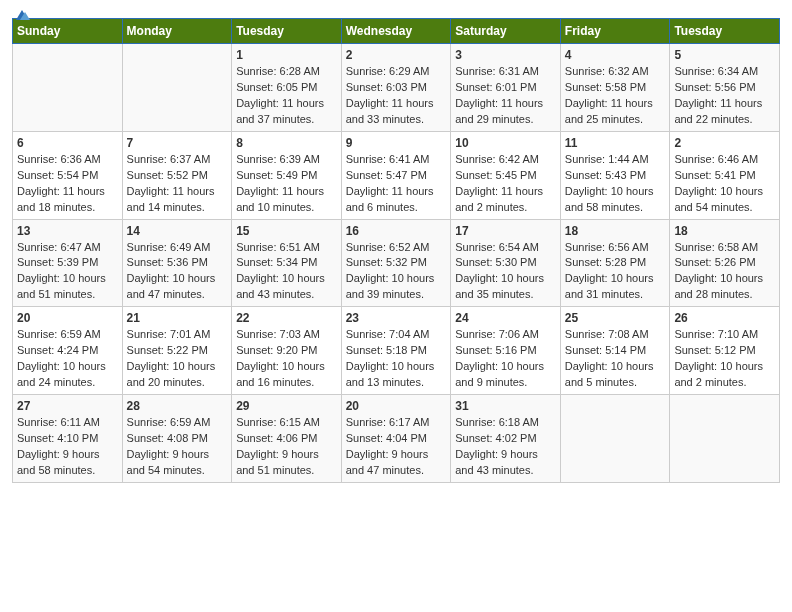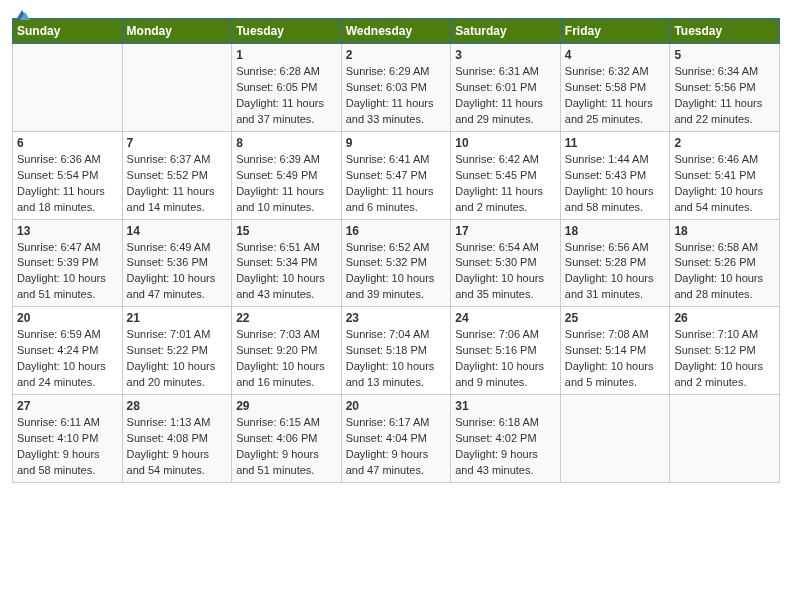--- a/index.html
+++ b/index.html
@@ -288,21 +288,21 @@
         </tr>
         <tr>
           <td>
             <span class="day-number">27</span>
             <div class="day-info">Sunrise: 6:11 AM
 Sunset: 4:10 PM
 Daylight: 9 hours and 58 minutes.</div>
           </td>
           <td>
             <span class="day-number">28</span>
-            <div class="day-info">Sunrise: 1:13 AM
+            <div class="day-info">Sunrise: 6:59 AM
 Sunset: 4:08 PM
 Daylight: 9 hours and 54 minutes.</div>
           </td>
           <td>
             <span class="day-number">29</span>
             <div class="day-info">Sunrise: 6:15 AM
 Sunset: 4:06 PM
 Daylight: 9 hours and 51 minutes.</div>
           </td>
           <td>

